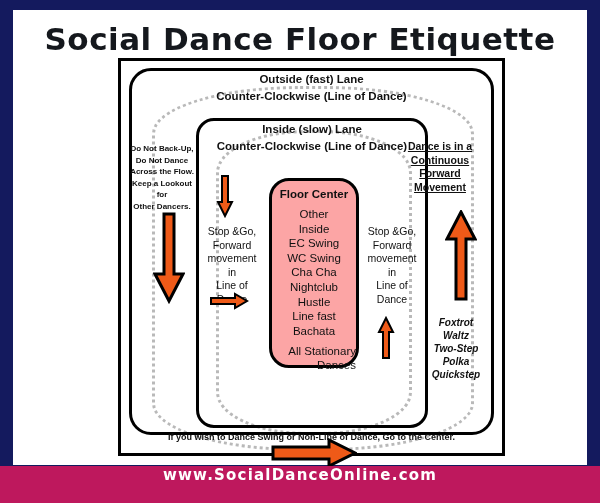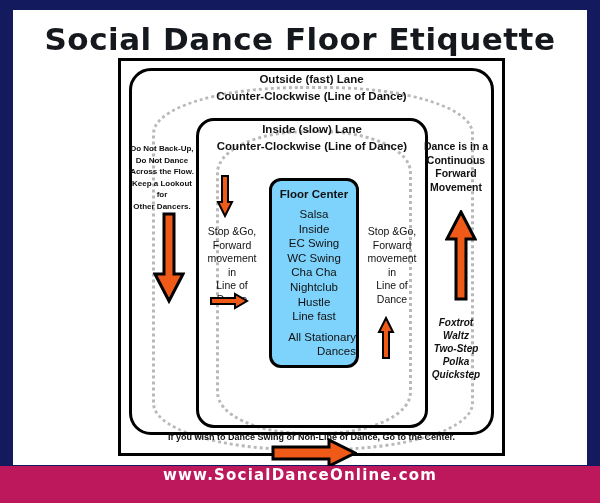--- a/index.html
+++ b/index.html
@@ -97,23 +97,23 @@
     border-radius: 46% 46% 46% 46% / 14% 14% 14% 14%;
   }
   
   .floor-center {
     position: absolute;
     left: 256px;
     top: 168px;
     width: 90px;
     height: 190px;
     border: 3px solid #000;
-    border-radius: 12px;
-    box-sizing: border-box;
-    background: #7dd3fc;
+    border-radius: 20px;
+    box-sizing: border-box;
+    background: #fca5a5;
     text-align: center;
     padding-top: 6px;
   }
   .fc-title {
     font-size: 11.5px;
     font-weight: bold;
     color: #111;
     line-height: 15px;
   }
   .fc-list {
@@ -221,36 +221,37 @@
 
     <div class="lane-label" style="left:116px; top:61px; width:365px;">Outside (fast) Lane</div>
     <div class="lane-label" style="left:116px; top:78px; width:365px;">Counter-Clockwise (Line of Dance)</div>
 
     <div class="lane-label" style="left:183px; top:111px; width:232px;">Inside (slow) Lane</div>
     <div class="lane-label" style="left:183px; top:128px; width:232px;">Counter-Clockwise (Line of Dance)</div>
 
     <div class="floor-center">
       <div class="fc-title">Floor Center</div>
       <div class="fc-list">
-        <div>Salsa</div>
+        <div>Other</div>
         <div>Inside</div>
         <div>EC Swing</div>
         <div>WC Swing</div>
         <div>Cha Cha</div>
         <div>Nightclub</div>
         <div>Hustle</div>
         <div>Line fast</div>
+        <div>Bachata</div>
       </div>
       <div class="fc-footer">All Stationary<br>Dances</div>
     </div>
 
     <div class="tblock t-small-bold" style="left:116px; top:120px; width:66px;">Do Not Back-Up,<br>Do Not Dance<br>Across the Flow.<br>Keep a Lookout<br>for<br>Other Dancers.</div>
 
 
-    <div class="tblock t-mid-bold" style="left:404px; top:130px; width:78px;">Dance is in a<br>Continuous<br>Forward<br>Movement</div>
+    <div class="tblock t-mid-bold" style="left:388px; top:130px; width:78px;text-decoration:underline;">Dance is in a<br>Continuous<br>Forward<br>Movement</div>
 
     <div class="tblock t-italic" style="left:404px; top:306px; width:78px;">Foxtrot<br>Waltz<br>Two-Step<br>Polka<br>Quickstep</div>
 
     <div class="tblock t-mid" style="left:188px; top:215px; width:62px;">Stop &amp;Go,<br>Forward<br>movement<br>in<br>Line of<br>Dance</div>
 
     <div class="tblock t-mid" style="left:348px; top:215px; width:62px;">Stop &amp;Go,<br>Forward<br>movement<br>in<br>Line of<br>Dance</div>
 
     <div class="bottom-note">If you wish to Dance Swing or Non-Line of Dance, Go to the Center.</div>
 
     <div class="arrow" style="left:140px; top:202px;">

